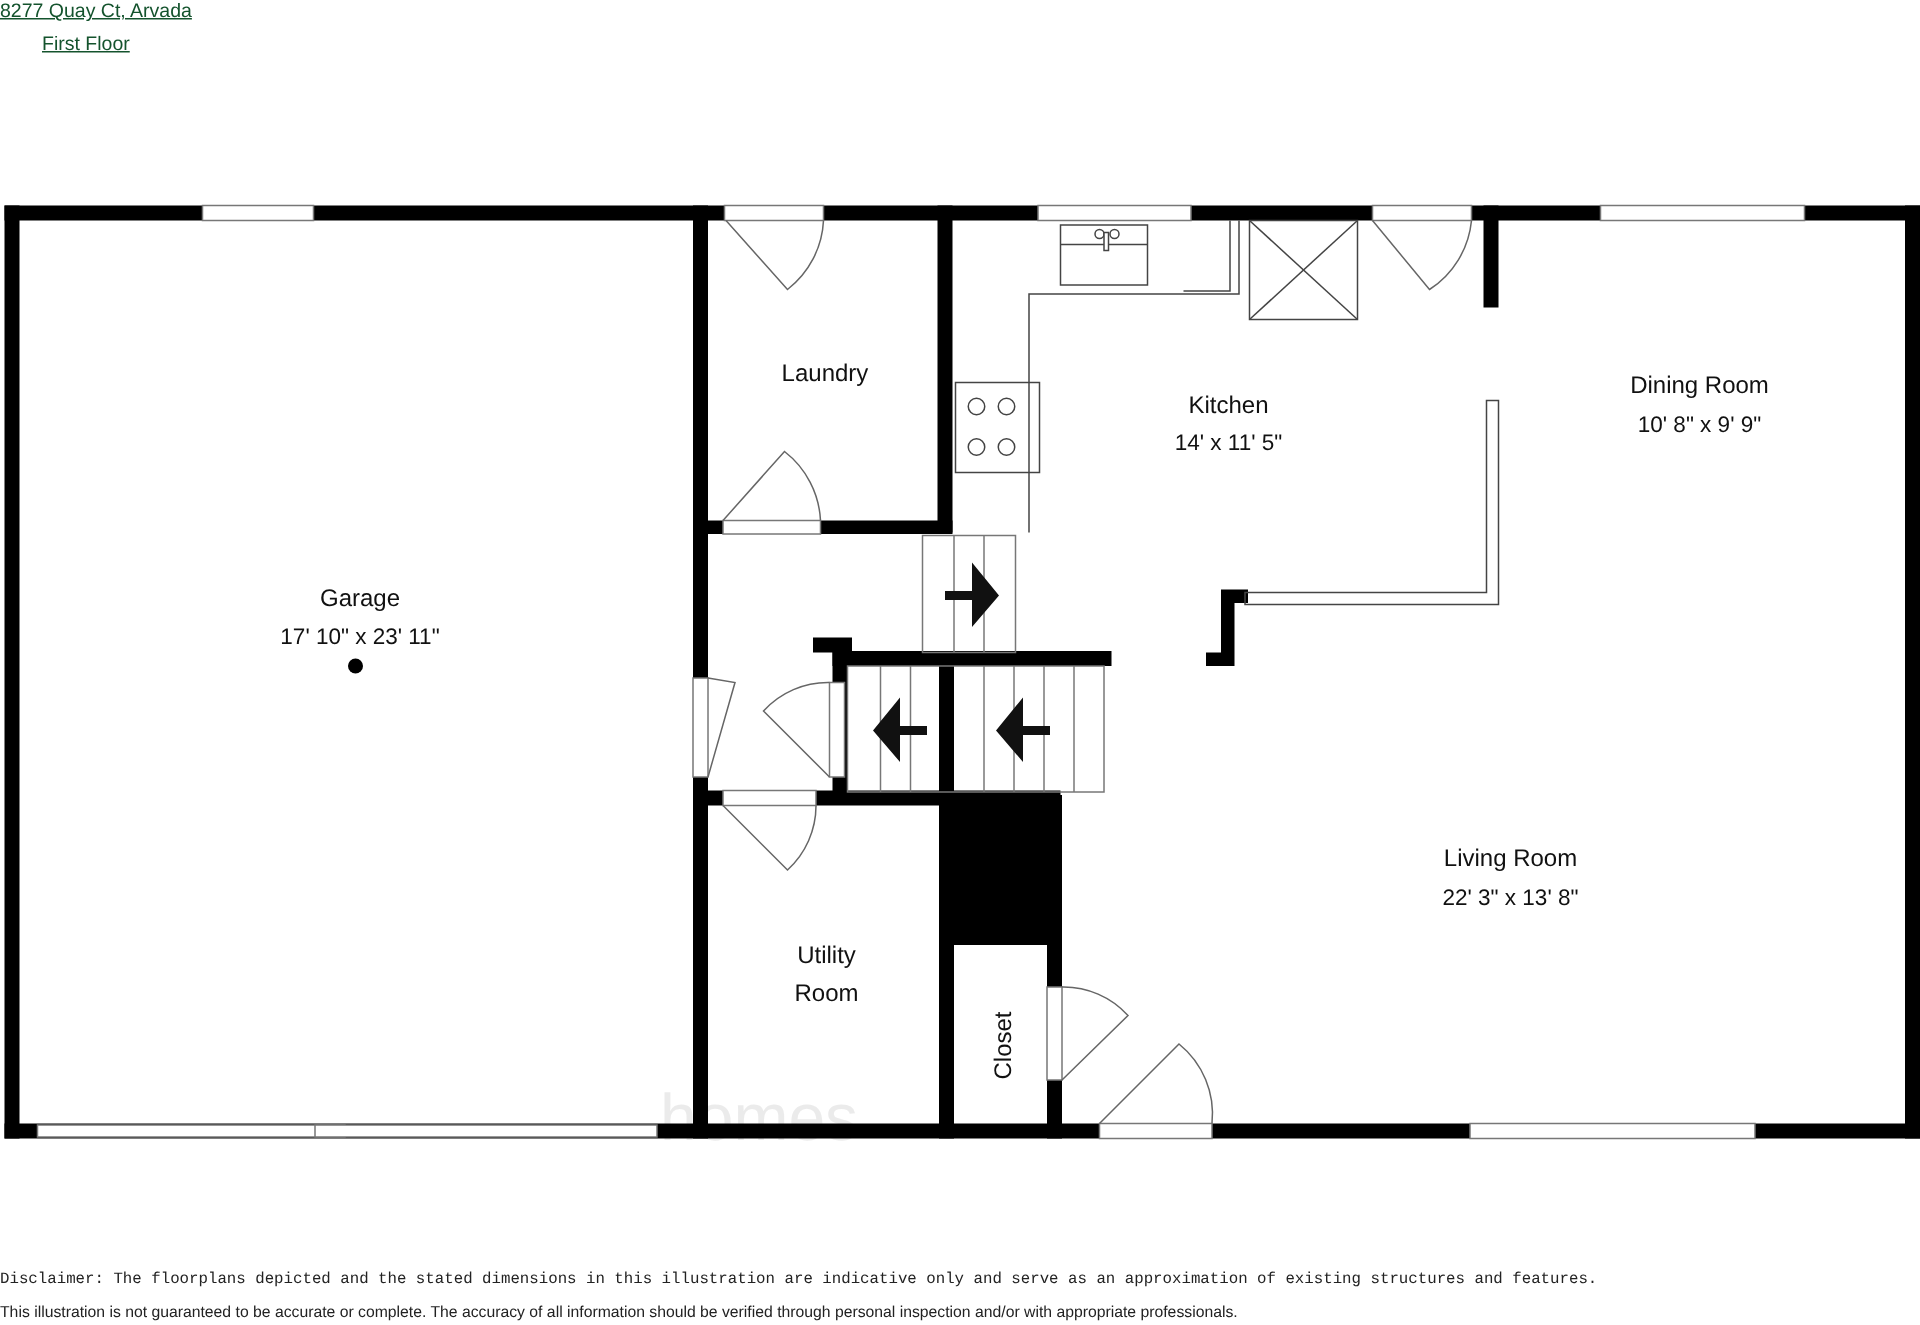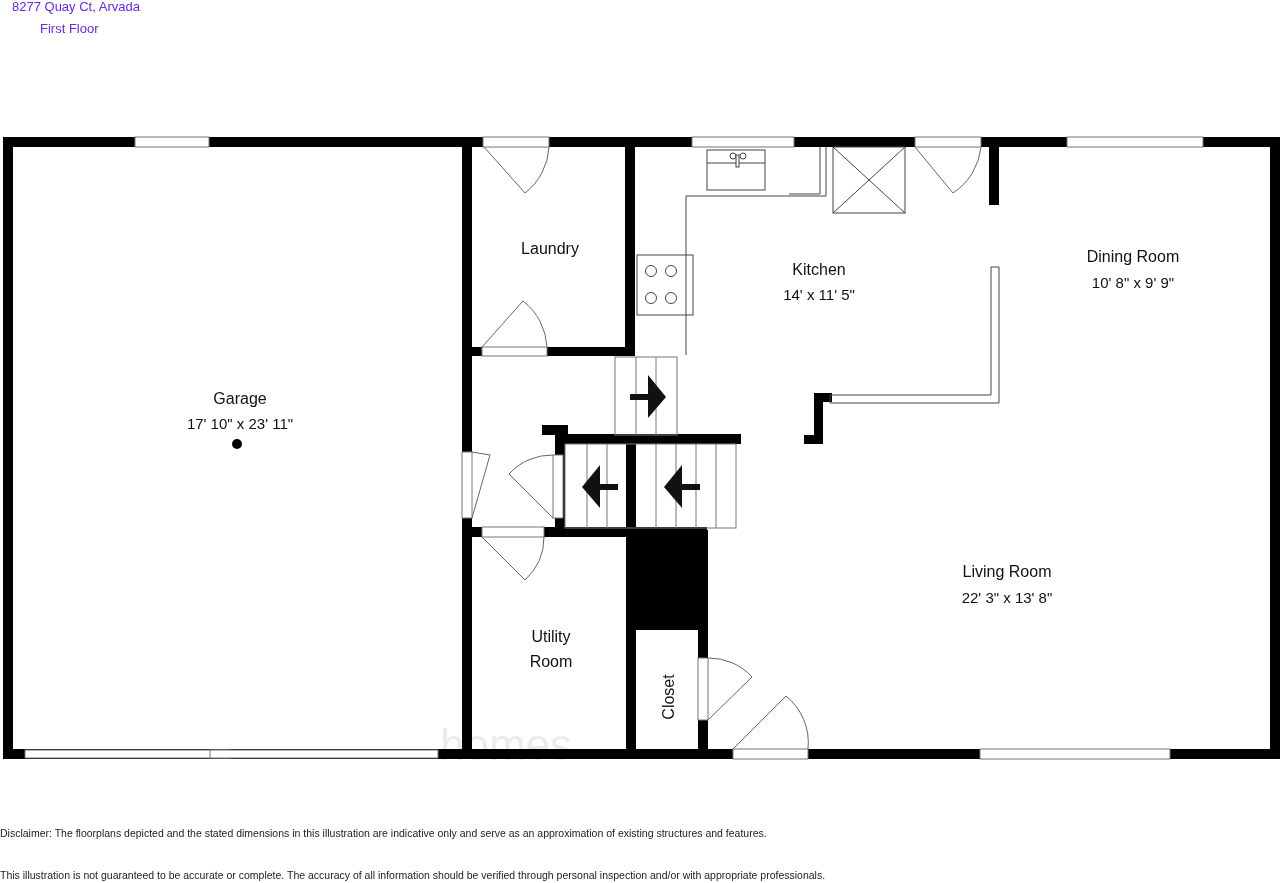--- a/index.html
+++ b/index.html
@@ -1,21 +1,21 @@
 <!DOCTYPE html>
 <html><head>
 <meta charset="utf-8">
 <style>
   html, body { margin:0; padding:0; background:#ffffff; }
   body { width:1280px; height:883px; position:relative; overflow:hidden; font-family:"Liberation Sans", sans-serif; color:#111; }
-  .hdr { position:absolute; left:12px; font-size:13px; color:#6d28d9; }
+  .hdr { position:absolute; left:0; font-size:13px; color:#14532d;text-decoration:underline; }
   .hdr.addr { top:-1px; }
   .hdr.floor { top:21px;margin-left:28px; }
   .disc { position:absolute; left:0; font-size:10.5px; color:#222; white-space:nowrap; }
-  .disc.l1 { top:827px; }
+  .disc.l1 { top:847px;font-family:Liberation Mono, monospace; }
   .disc.l2 { top:869px; }
   svg { position:absolute; left:0; top:0; }
   .lbl { font-family:"Liberation Sans", sans-serif; fill:#111; text-anchor:middle; }
   .name { font-size:16px; }
   .dim { font-size:15px; }
   .wm { font-family:"Liberation Sans", sans-serif; font-size:44px; fill:#c8c8c8; opacity:0.35; }
 </style>
 </head>
 <body>
 

